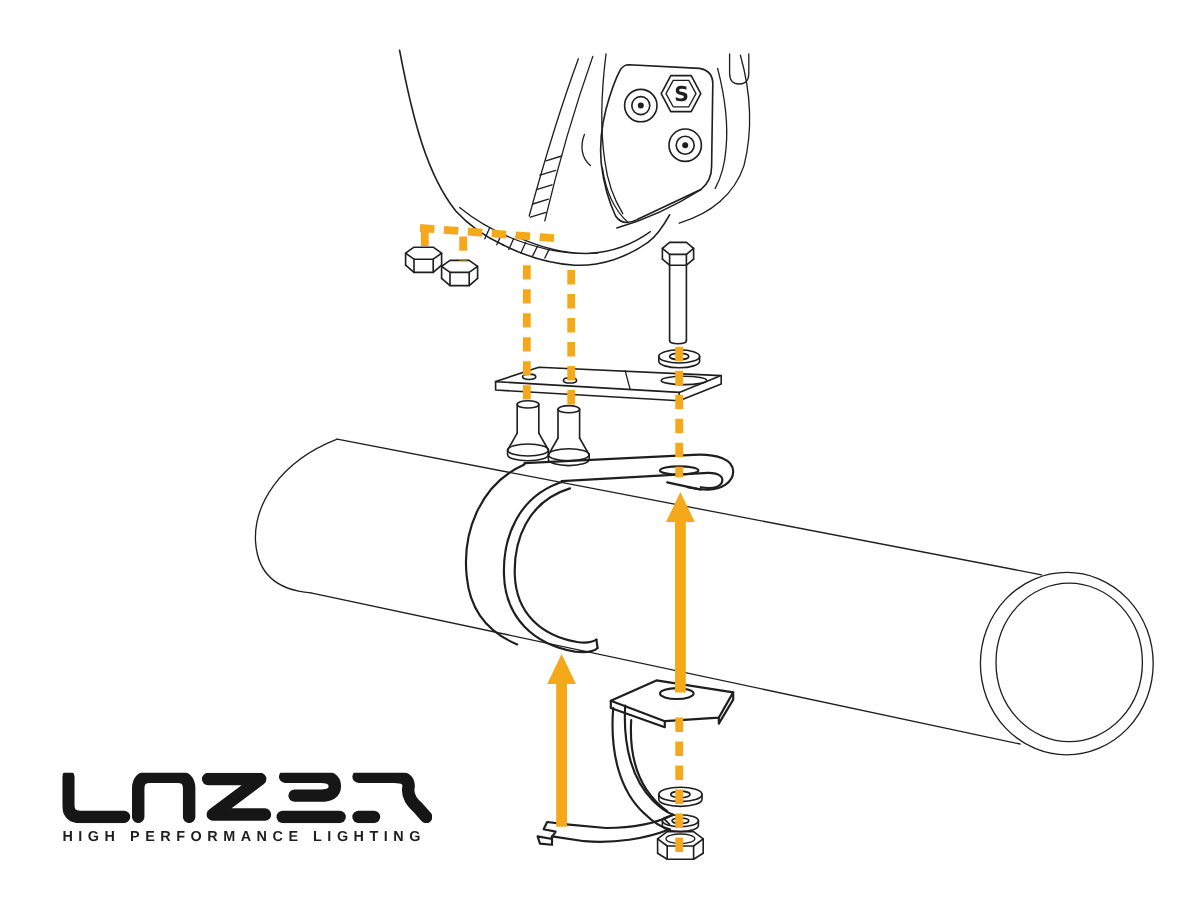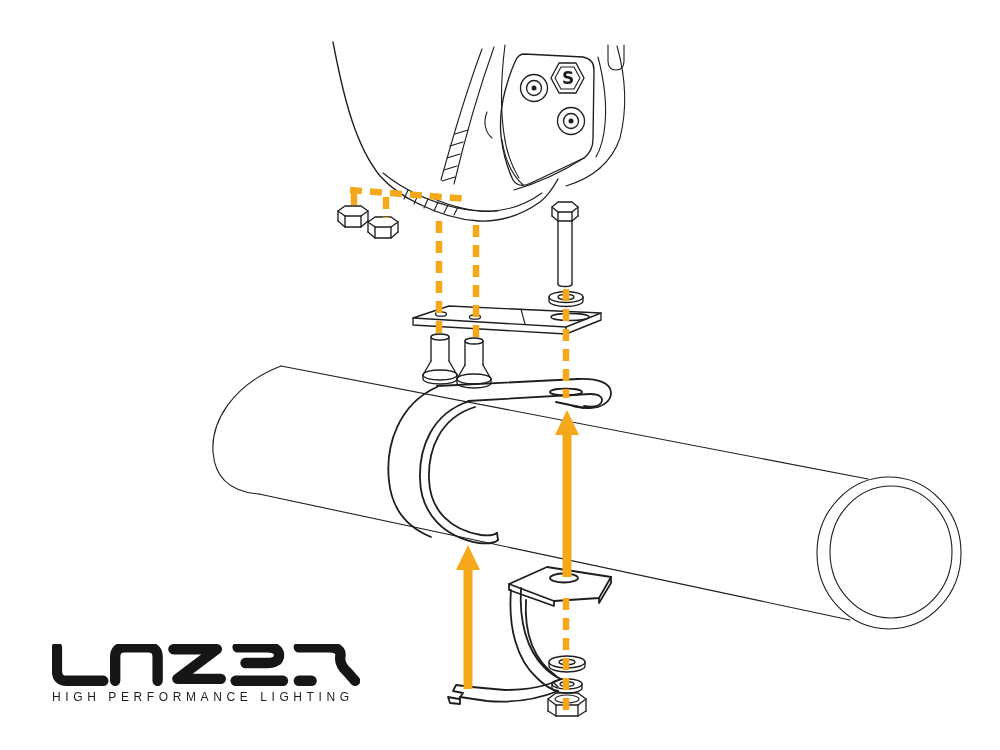--- a/index.html
+++ b/index.html
@@ -13,21 +13,21 @@
   .thin{stroke-width:1.1}
   .thick{stroke-width:1.8}
   .dash{fill:none;stroke-width:6.5;stroke-dasharray:12 8;stroke-linecap:butt}
   .arrows{stroke:none}
   .dot{fill:#1E1E1E;stroke:none}
   .badge-s{font-family:"DejaVu Sans",sans-serif;font-weight:bold;font-size:17px;
            text-anchor:middle;stroke:none;fill:#1E1E1E}
   .logo-wrap{position:absolute;left:52px;top:644px}
   .logo-stroke{fill:none;stroke-width:10.5;stroke-linecap:round;stroke-linejoin:round}
   .tagline{margin-top:4px;font-size:12px;letter-spacing:4.6px;color:#1E1E1E;
-           white-space:nowrap;font-weight:normal}
+           white-space:nowrap;font-weight:bold}
 </style>
 </head>
 <body>
 
 <svg id="scene" width="1000" height="750" viewBox="0 0 1000 750" role="img" aria-label="Exploded view showing a round lamp fixed to a horizontal tube with a two-piece clamp, mounting plate and fasteners">
 
   <g class="art" stroke="#1E1E1E">
 
     <g>
       <path class="thin" d="M281,366 L868,479"></path>

